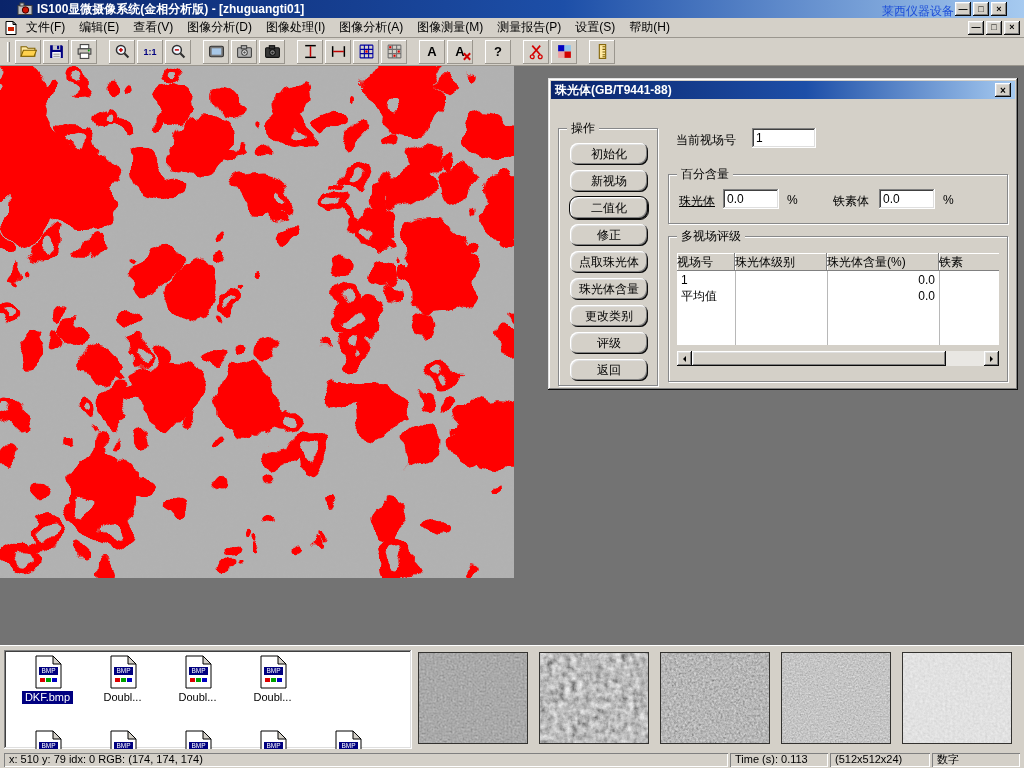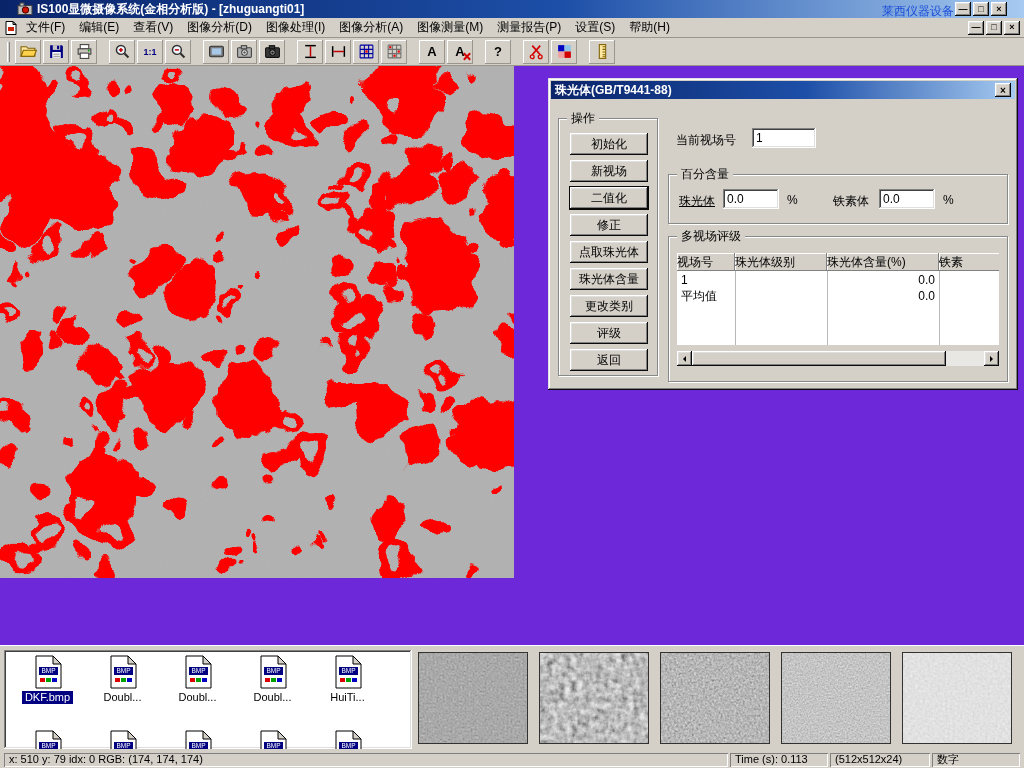--- a/index.html
+++ b/index.html
@@ -38,33 +38,33 @@
     box-shadow: inset -1px -1px #9a968e, inset 1px 1px #ffffff; }
   .tbtn svg { width:17px; height:17px; }
   .tsep { width:8px; height:22px; }
   .tlabel { font-size:9px; font-weight:bold; color:#000080; }
   .tq { font-size:13px; font-weight:bold; color:#000; }
   .red-x { position:absolute; right:2px; bottom:3px; width:9px; height:9px; pointer-events:none; }
   .red-x::before, .red-x::after { content:""; position:absolute; left:4px; top:0; width:2px; height:9px; background:#d40000; }
   .red-x::before { transform:rotate(45deg); } .red-x::after { transform:rotate(-45deg); }
 
   
-  .workspace { position:absolute; top:66px; left:0; width:1024px; height:579px; background:#6d28d9; }
+  .workspace { position:absolute; top:66px; left:0; width:1024px; height:579px; background:#737373; }
   .main-image { position:absolute; left:0; top:0; width:514px; height:512px; }
 
   
   .dialog { position:absolute; left:548px; top:12px; width:470px; height:312px; z-index:10; }
   .dlg-titlebar { position:absolute; left:3px; top:3px; width:464px; height:18px;
     background:linear-gradient(90deg,#0a246a 0%,#1d4fa8 55%,#a6caf0 100%);
     display:flex; align-items:center; padding:0 4px; }
   .dlg-title { color:#fff; font-weight:bold; font-size:12px; }
   .dlg-close { margin-left:auto; width:16px; height:14px; font-size:10px; line-height:11px; font-weight:bold; text-align:center; }
   .group { position:absolute; border:1px solid #87888a; box-shadow:1px 1px 0 #fff, inset 1px 1px 0 #fff; }
   .group-label { position:absolute; top:-8px; left:8px; background:#d4d0c8; padding:0 4px; line-height:14px; white-space:nowrap; }
-  .op-btn { position:absolute; left:11px; width:78px; height:22px; font-size:12px; white-space:nowrap; overflow:hidden; }
+  .op-btn { position:absolute; left:11px; width:78px; height:22px; font-size:12px; white-space:nowrap; overflow:hidden;border-radius:8px; }
   .op-btn.active { outline:1px solid #0a0a0a; }
   .dlg-label { position:absolute; white-space:nowrap; }
   .dlg-input { position:absolute; height:20px; border:none; padding:1px 4px; font-size:12px; }
 
   
   .mtable { position:absolute; left:8px; top:16px; width:322px; height:92px; background:#fff; overflow:hidden;
     box-shadow: inset -1px -1px #dfdfdf, inset 1px 1px #808080; }
   .thead { position:absolute; top:0; left:0; height:18px; display:flex; }
   .th { height:18px; line-height:18px; text-align:left; background:#d4d0c8; overflow:hidden; white-space:nowrap;
     box-shadow: inset -1px -1px #808080, inset 1px 1px #ffffff; }
@@ -561,21 +561,21 @@
           </g>
         </svg>
     </div>
 
     <div class="dialog frame3d">
       <div class="dlg-titlebar">
         <span class="dlg-title">珠光体(GB/T9441-88)</span>
         <button class="dlg-close btn3d">×</button>
       </div>
 
-      <div class="group" style="left:10px; top:40px; width:100px; height:258px;">
+      <div class="group" style="left:10px; top:50px; width:100px; height:258px;">
         <span class="group-label">操作</span>
         <button class="op-btn btn3d" style="top:14px">初始化</button>
         <button class="op-btn btn3d" style="top:41px">新视场</button>
         <button class="op-btn btn3d active" style="top:68px">二值化</button>
         <button class="op-btn btn3d" style="top:95px">修正</button>
         <button class="op-btn btn3d" style="top:122px">点取珠光体</button>
         <button class="op-btn btn3d" style="top:149px">珠光体含量</button>
         <button class="op-btn btn3d" style="top:176px">更改类别</button>
         <button class="op-btn btn3d" style="top:203px">评级</button>
         <button class="op-btn btn3d" style="top:230px">返回</button>
@@ -677,32 +677,20 @@
           <span class="bmp-icon"><svg viewBox="0 0 34 34" width="34" height="34">
   <path d="M5 1 H22 L30 9 V33 H5 Z" fill="#ffffff" stroke="#000"></path>
   <path d="M22 1 L30 9 H22 Z" fill="#d4d0c8" stroke="#000"></path>
   <rect x="8" y="12" width="19" height="8" fill="#000080"></rect>
   <text x="17.5" y="18.3" text-anchor="middle" font-size="6.5" fill="#ffffff" font-family="Liberation Sans, sans-serif">BMP</text>
   <rect x="9" y="23" width="5" height="4" fill="#dd0000"></rect>
                 <rect x="15" y="23" width="5" height="4" fill="#00a000"></rect>
                 <rect x="21" y="23" width="5" height="4" fill="#0000c0"></rect>
 </svg></span>
           <span class="file-label">Doubl...</span>
-        </div>
-        <div class="file-item">
-          <span class="bmp-icon"><svg viewBox="0 0 34 34" width="34" height="34">
-  <path d="M5 1 H22 L30 9 V33 H5 Z" fill="#ffffff" stroke="#000"></path>
-  <path d="M22 1 L30 9 H22 Z" fill="#d4d0c8" stroke="#000"></path>
-  <rect x="8" y="12" width="19" height="8" fill="#000080"></rect>
-  <text x="17.5" y="18.3" text-anchor="middle" font-size="6.5" fill="#ffffff" font-family="Liberation Sans, sans-serif">BMP</text>
-  <rect x="9" y="23" width="5" height="4" fill="#dd0000"></rect>
-                <rect x="15" y="23" width="5" height="4" fill="#00a000"></rect>
-                <rect x="21" y="23" width="5" height="4" fill="#0000c0"></rect>
-</svg></span>
-          <span class="file-label">HuiTi...</span>
         </div>
       </div>
       <div class="frow2">
         <div class="file-item">
             <span class="bmp-icon"><svg viewBox="0 0 34 34" width="34" height="34">
   <path d="M5 1 H22 L30 9 V33 H5 Z" fill="#ffffff" stroke="#000"></path>
   <path d="M22 1 L30 9 H22 Z" fill="#d4d0c8" stroke="#000"></path>
   <rect x="8" y="12" width="19" height="8" fill="#000080"></rect>
   <text x="17.5" y="18.3" text-anchor="middle" font-size="6.5" fill="#ffffff" font-family="Liberation Sans, sans-serif">BMP</text>
   <rect x="9" y="23" width="5" height="4" fill="#dd0000"></rect>

